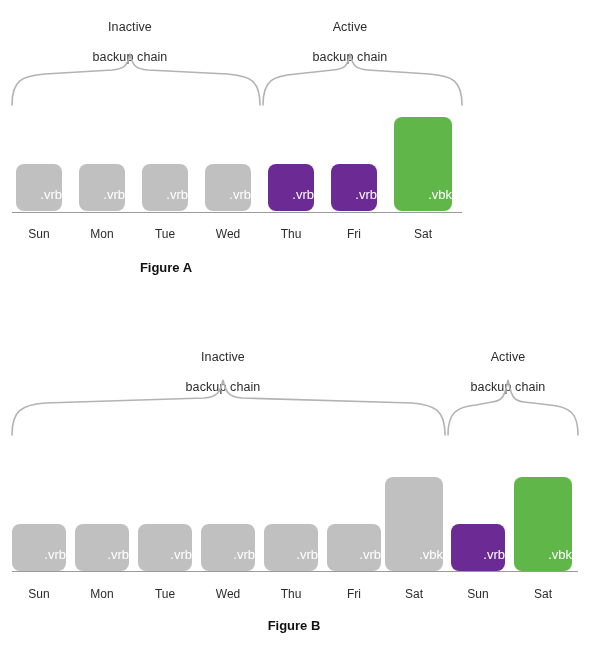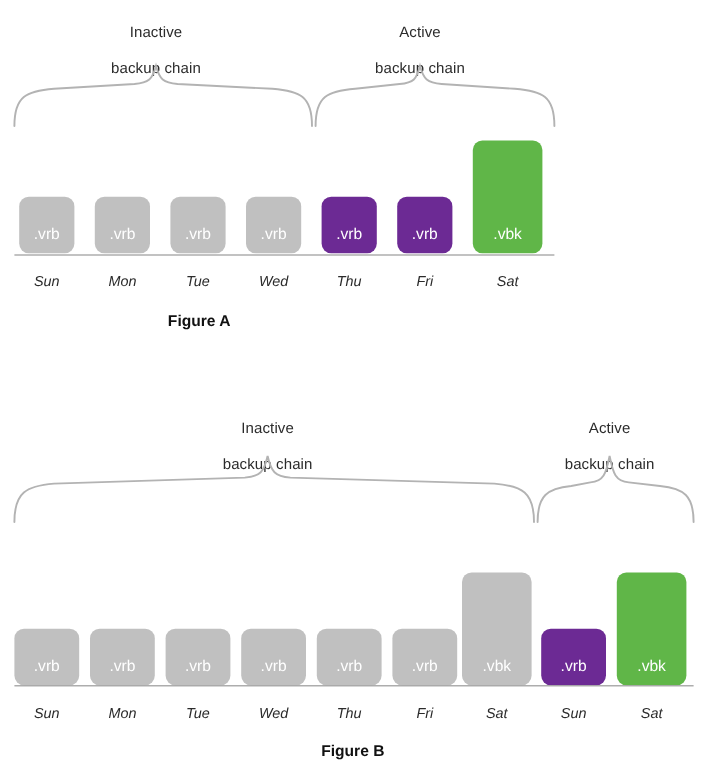--- a/index.html
+++ b/index.html
@@ -51,34 +51,33 @@
   }
 
   .bar {
     position: absolute;
     border-radius: 8px;
     box-sizing: border-box;
     color: #ffffff;
     font-size: 13px;
     display: flex;
     align-items: flex-end;
-    justify-content: center;
+    justify-content: flex-end;
     padding-bottom: 9px;
     user-select: none;
   }
   .bar.gray   { background: #c0c0c0; }
   .bar.purple { background: #6c2a94; }
   .bar.green  { background: #60b648; }
 
   .daylabel {
     position: absolute;
     text-align: center;
     font-size: 12px;
     color: #2b2b2b;
-    font-style: italic;
   }
 
   .caption {
     position: absolute;
     width: 592px;
     text-align: center;
     font-size: 13px;
     font-weight: bold;
     color: #111111;
   }

